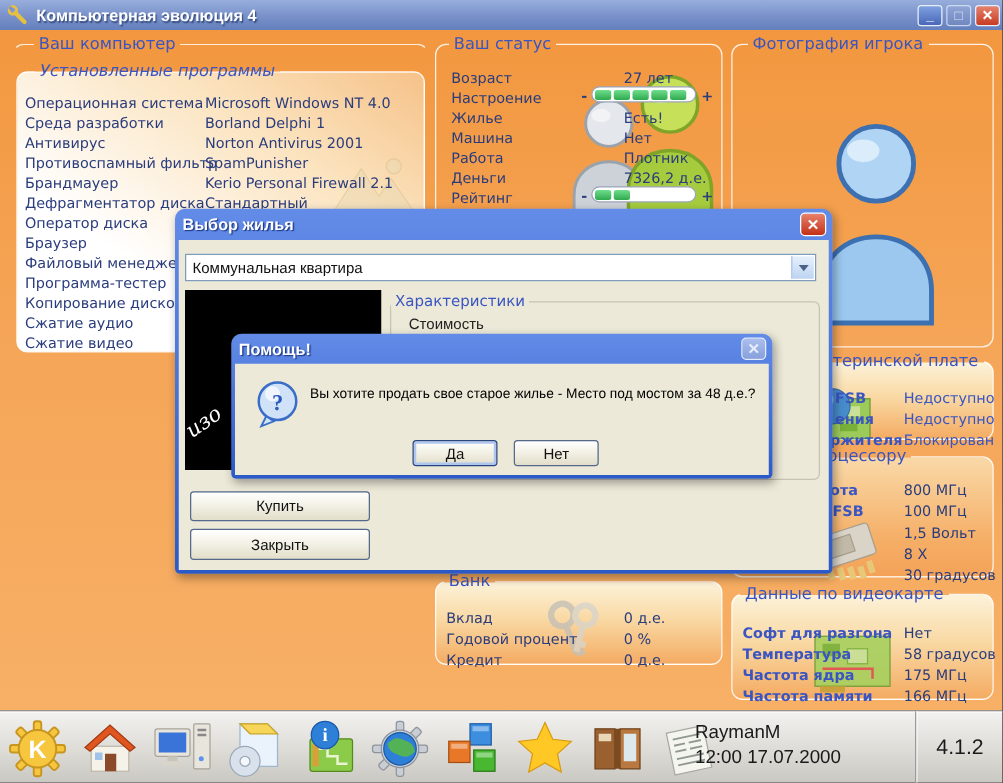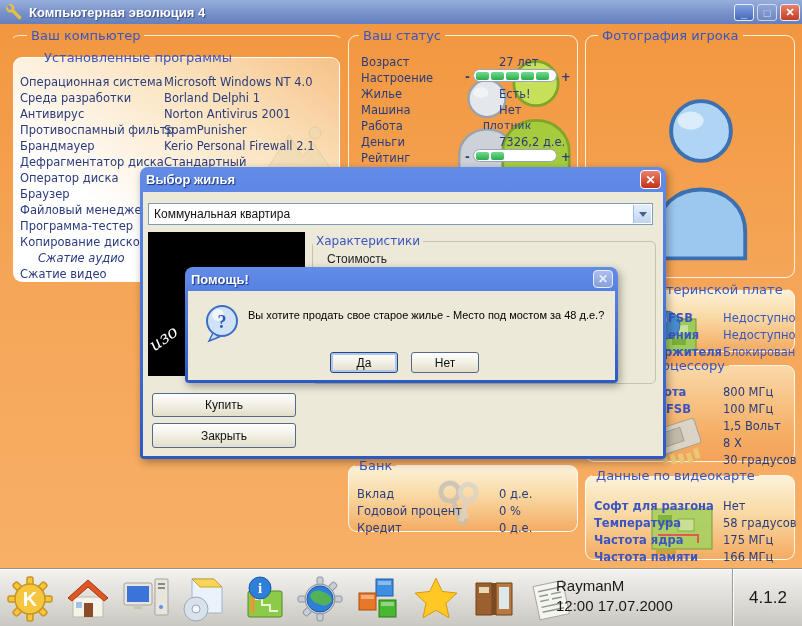--- a/index.html
+++ b/index.html
@@ -121,21 +121,21 @@
       <path d="M16 128 v-20 c0-20 15-33 34-33 s34 13 34 33 v20 z" fill="#9CC8F0" stroke="#3C70B0" stroke-width="3"></path>
       <ellipse cx="42" cy="22" rx="10" ry="7" fill="#fff" opacity="0.55"></ellipse>
     </svg>
   </div>
 
   <fieldset class="fs toponly z2" style="left:10px;top:28px;width:333px;height:526px;">
     <legend style="margin-left:16px;">Ваш компьютер</legend>
   </fieldset>
 
   <fieldset class="fs programs z2" style="left:13px;top:50px;width:327px;height:232px;">
-    <legend style="margin-left:26px;">Установленные программы</legend>
+    <legend style="margin-left:14px;font-style:italic;">Установленные программы</legend>
     <div class="abs" style="right:4px;top:56px;opacity:.5;">
       <svg width="72" height="54" viewBox="0 0 72 54">
         <path d="M4 48 L26 14 L40 36 L50 22 L68 48 Z" fill="#EAD9B4" stroke="#D4BC8C"></path>
         <circle cx="52" cy="12" r="6" fill="#EAD9B4" stroke="#D4BC8C"></circle>
       </svg>
     </div>
     <div class="rowline" style="left:0;top:10px;">
         <span class="lbl" style="left:6px;text-align:right;">Операционная система</span>
         <span class="val" style="left:150px;">Microsoft Windows NT 4.0</span>
       </div>
@@ -173,21 +173,21 @@
       </div>
     <div class="rowline" style="left:0;top:154px;">
         <span class="lbl" style="left:6px;">Программа-тестер</span>
         <span class="val" style="left:150px;"></span>
       </div>
     <div class="rowline" style="left:0;top:170px;">
         <span class="lbl" style="left:6px;">Копирование дисков</span>
         <span class="val" style="left:150px;"></span>
       </div>
     <div class="rowline" style="left:0;top:186px;">
-        <span class="lbl" style="left:24px;font-style:italic;">Сжатие аудио</span>
+        <span class="lbl" style="left:6px;">Сжатие аудио</span>
         <span class="val" style="left:150px;"></span>
       </div>
     <div class="rowline" style="left:0;top:202px;">
         <span class="lbl" style="left:6px;">Сжатие видео</span>
         <span class="val" style="left:150px;"></span>
       </div>
   </fieldset>
 
 
   <fieldset class="fs z2" style="left:348px;top:28px;width:230px;height:424px;background:transparent;">
@@ -211,21 +211,21 @@
     <div class="rowline" style="left:0;top:44px;">
         <span class="lbl" style="left:12px;">Жилье</span>
         <span class="val" style="left:150px;">Есть!</span>
       </div>
     <div class="rowline" style="left:0;top:60px;">
         <span class="lbl" style="left:12px;">Машина</span>
         <span class="val" style="left:150px;">Нет</span>
       </div>
     <div class="rowline" style="left:0;top:76px;">
         <span class="lbl" style="left:12px;">Работа</span>
-        <span class="val" style="left:134px;font-family:Liberation Mono, monospace;">Плотник</span>
+        <span class="val" style="left:150px;">Плотник</span>
       </div>
     <div class="rowline" style="left:0;top:92px;">
         <span class="lbl" style="left:12px;">Деньги</span>
         <span class="val" style="left:150px;">7326,2 д.е.</span>
       </div>
     <div class="rowline" style="left:0;top:108px;">
         <span class="lbl" style="left:12px;">Рейтинг</span>
       </div>
     <span class="pm" style="left:116px;top:107px;">-</span>
     <div class="bar" style="left:124px;top:106px;">

